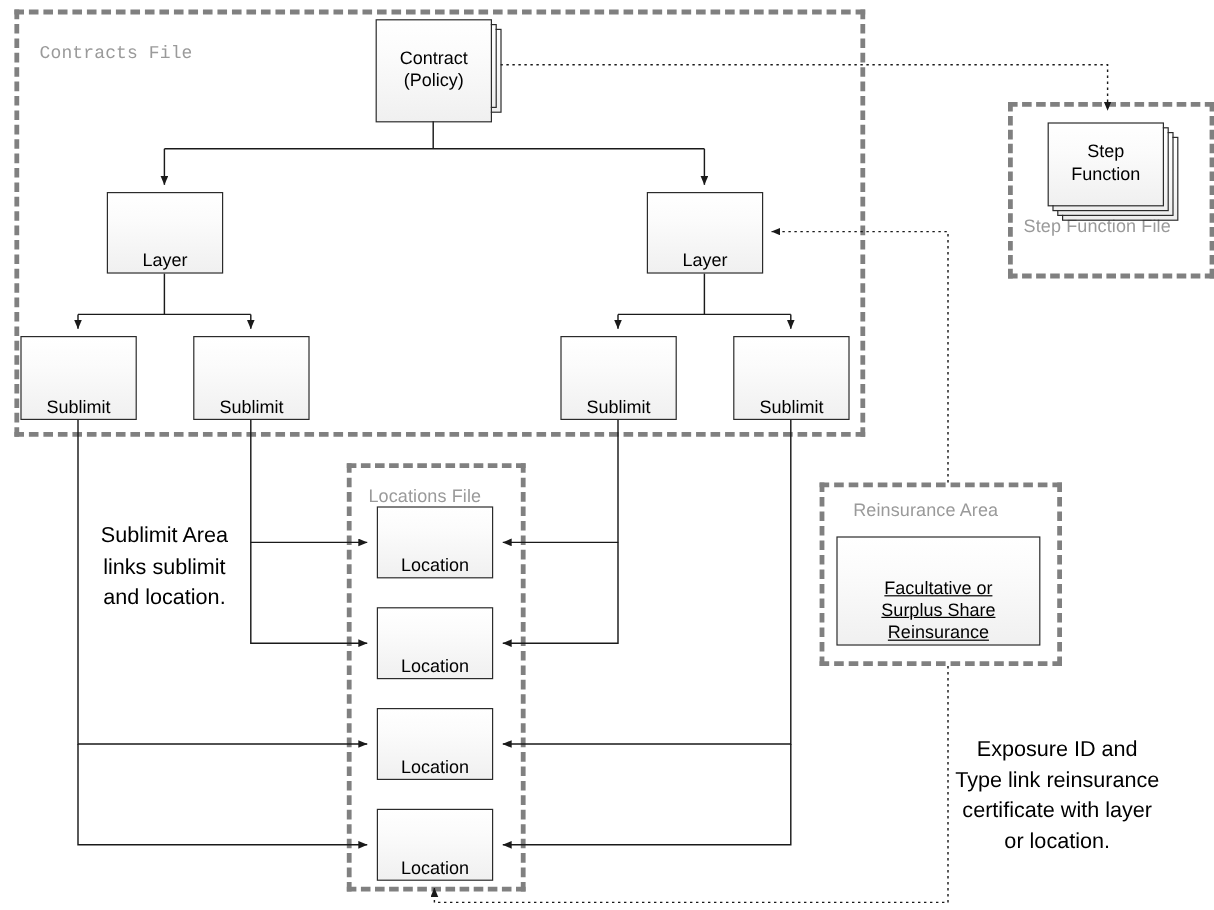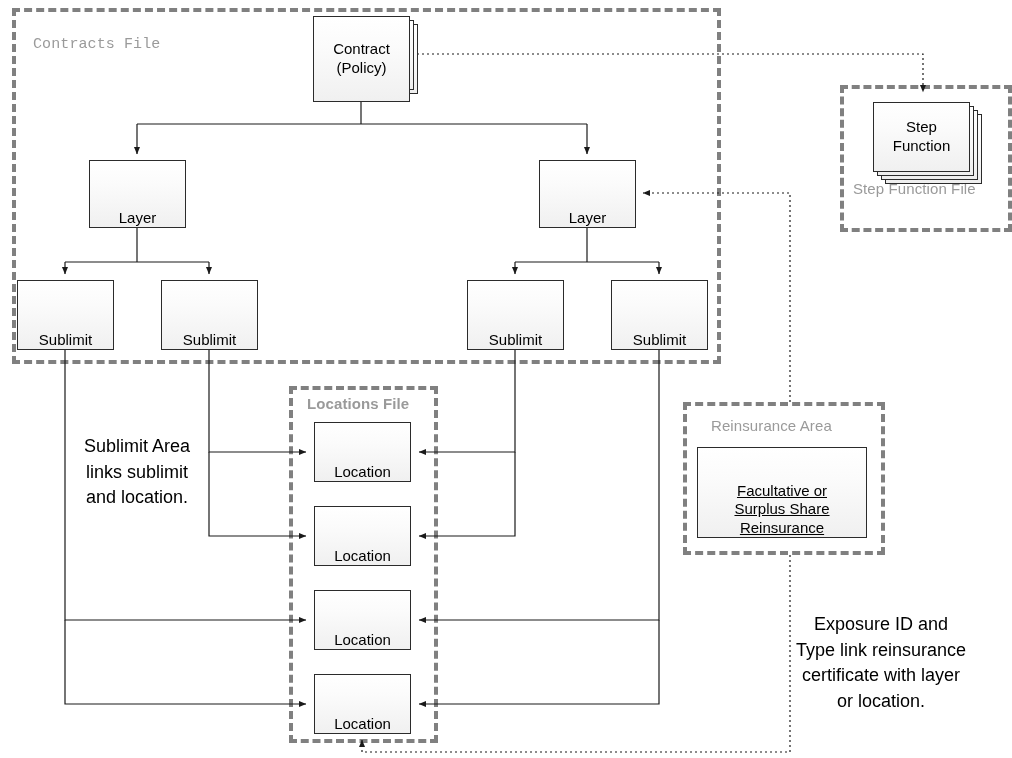--- a/index.html
+++ b/index.html
@@ -92,21 +92,21 @@
 
 <div id="canvas">
 
   <div class="file-group" style="left:12px; top:8px; width:709px; height:356px;"></div>
   <div class="file-label" style="left:33px; top:36px;font-family:Liberation Mono, monospace;">Contracts File</div>
 
   <div class="file-group" style="left:840px; top:85px; width:172px; height:147px;"></div>
   <div class="file-label" style="left:853px; top:180px;">Step Function File</div>
 
   <div class="file-group" style="left:289px; top:386px; width:149px; height:357px;"></div>
-  <div class="file-label" style="left:307px; top:395px;font-weight:bold;">Locations File</div>
+  <div class="file-label" style="left:307px; top:405px;">Locations File</div>
 
   <div class="file-group" style="left:683px; top:402px; width:202px; height:153px;"></div>
   <div class="file-label" style="left:711px; top:417px;">Reinsurance Area</div>
 
   <svg class="layer-svg" viewBox="0 0 1012 758" xmlns="http://www.w3.org/2000/svg">
     <defs>
       <marker id="arrow" markerWidth="9" markerHeight="9" refX="7.4" refY="3.2" orient="auto" markerUnits="userSpaceOnUse">
         <path d="M0,0 L7.6,3.2 L0,6.4 z" fill="#1a1a1a"></path>
       </marker>
       <marker id="arrow-dot" markerWidth="9" markerHeight="9" refX="7.4" refY="3.2" orient="auto" markerUnits="userSpaceOnUse">

